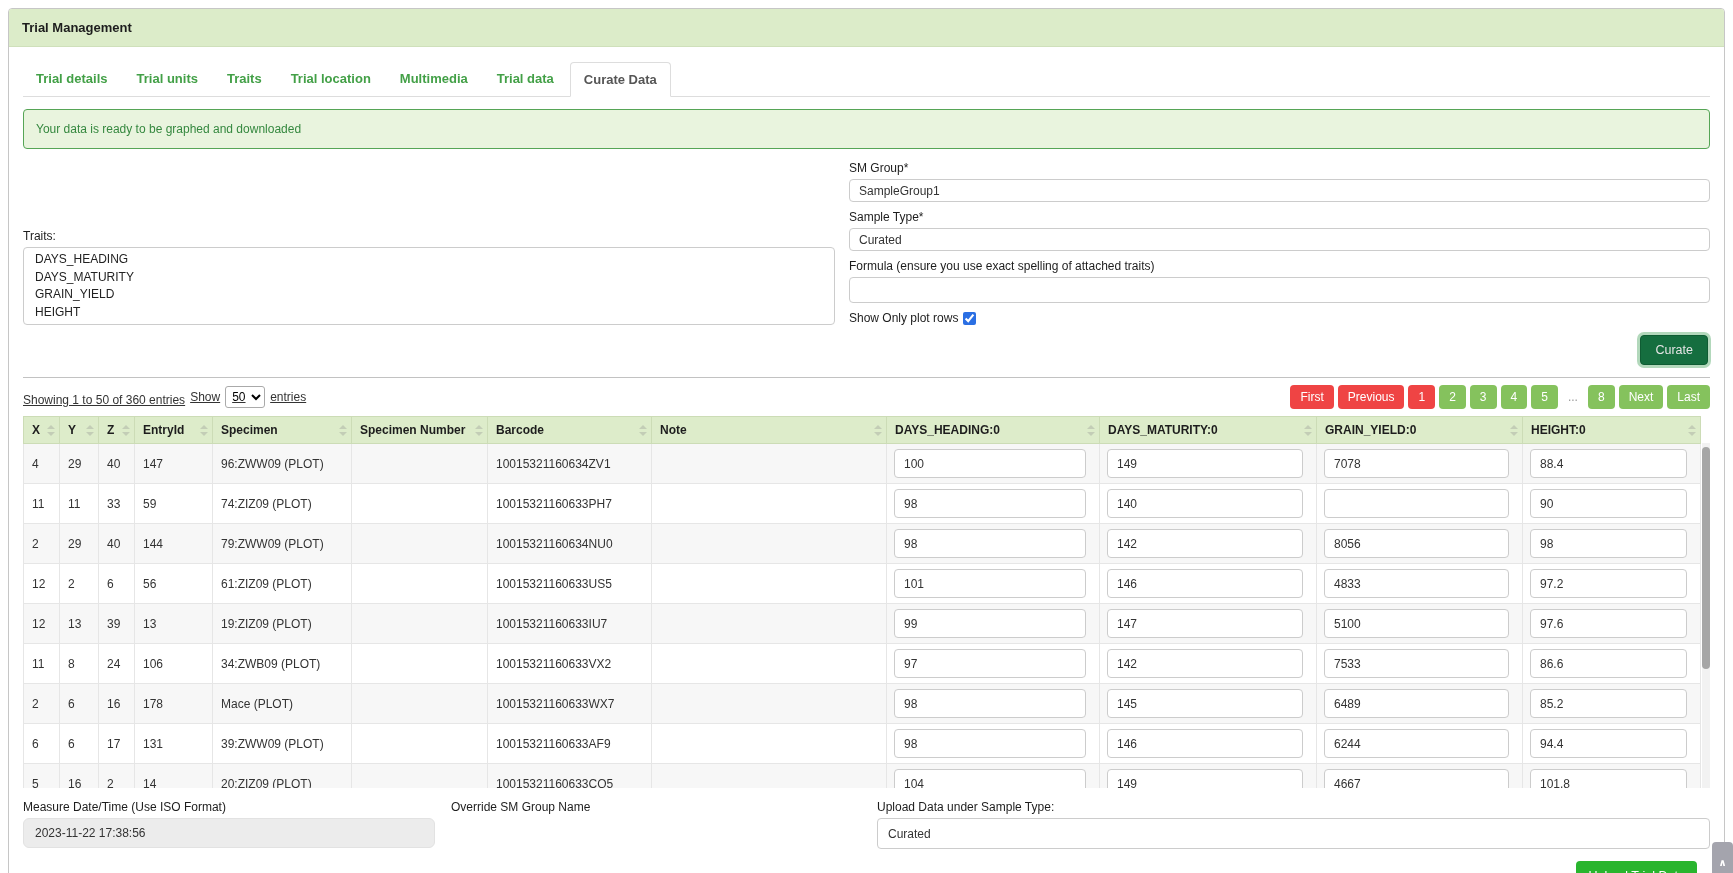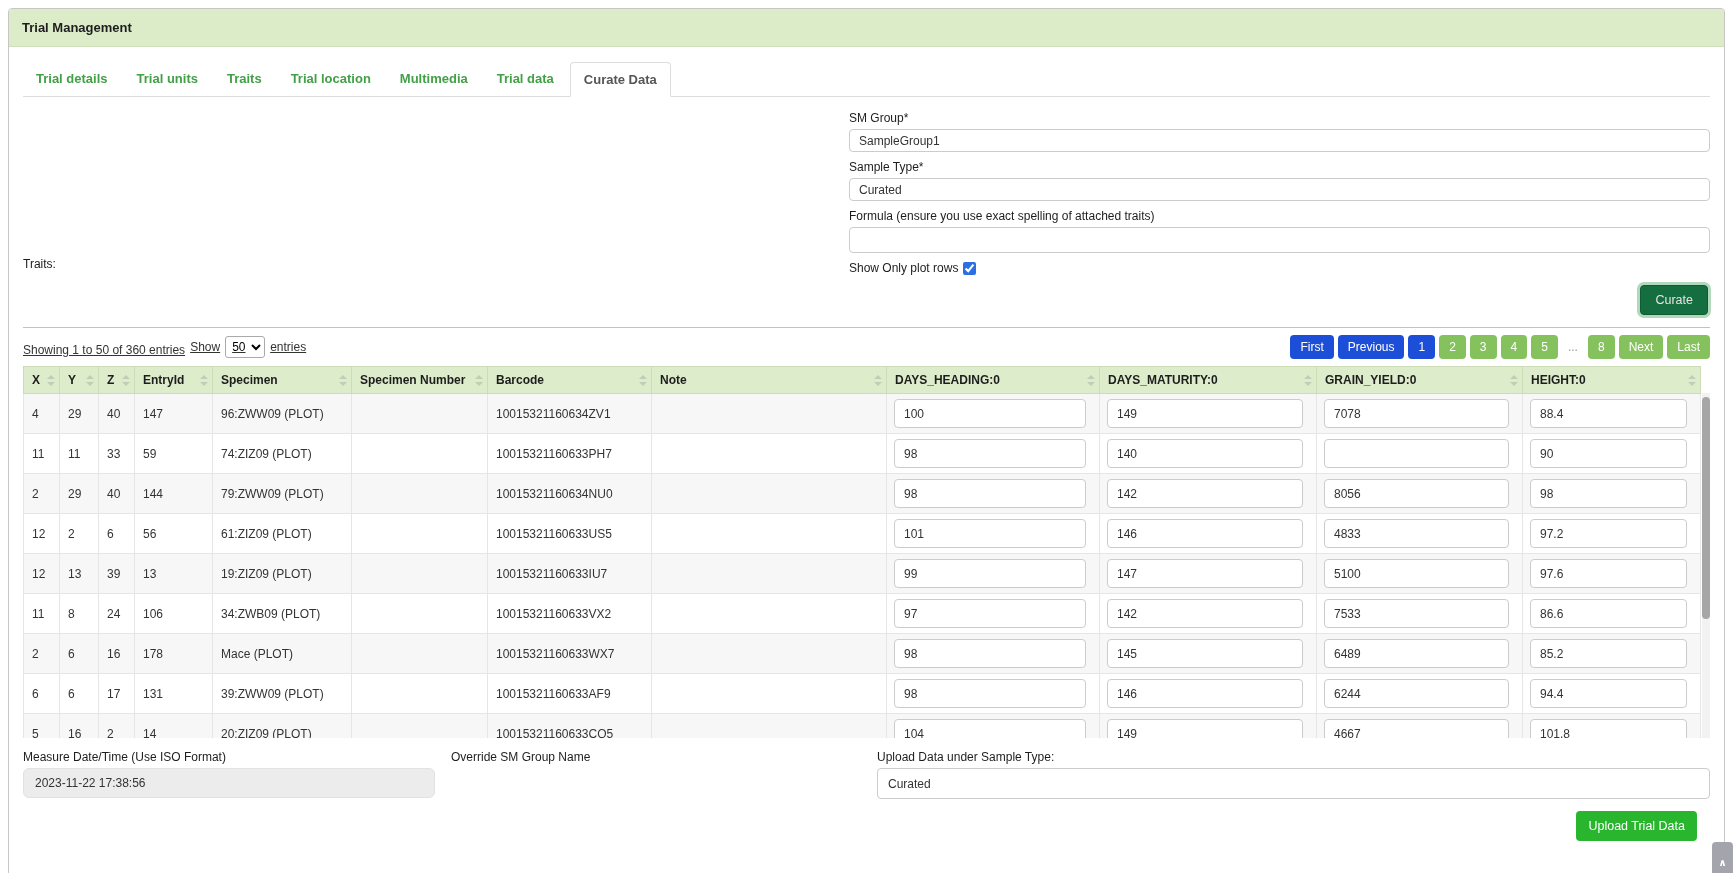--- a/index.html
+++ b/index.html
@@ -38,21 +38,21 @@
   .curate-btn { background:#156e3f; color:#e5e5e5; border:1px solid #0f5c33; border-radius:4px;
     padding:7px 14px; font:inherit; font-size:12.5px; box-shadow:0 0 0 3px #b2d8bb; cursor:pointer; }
 
   .results { border-top:1px solid #c2c2c2; padding-top:7px; }
   .controls { display:flex; justify-content:space-between; align-items:center; margin-bottom:7px; }
   .controls-left { display:flex; align-items:center; gap:5px;text-decoration:underline; }
   .showing-text { position:relative; top:3px; color:#333; }
   .page-size-select { font:inherit; height:22px; border:1px solid #aaa; border-radius:3px; background:#fff; padding:0 2px; }
   .pagination { display:flex; gap:4px; align-items:center; }
   .pag-btn { background:#85c25d; color:#fff; border-radius:4px; padding:5px 10px; font-size:12px; cursor:pointer; }
-  .pag-btn.disabled { background:#1d4ed8; cursor:default; }
+  .pag-btn.disabled { background:#ef4444; cursor:default; }
   .pag-ellipsis { background:none; color:#999; padding:5px 6px; }
 
   .table-wrap { position:relative; height:372px; overflow:hidden; }
   table { border-collapse:collapse; table-layout:fixed; width:1677px; }
   thead th { background:#ddecca; border:1px solid #ccdcb6; text-align:left; padding:6px 8px;
     font-size:12px; color:#1d1d1d; position:relative; height:27px; cursor:pointer; }
   .sort-icon { position:absolute; right:4px; top:8px; width:8px; height:11px; }
   .sort-icon:before,.sort-icon:after { content:""; position:absolute; left:0;
     border-left:4px solid transparent; border-right:4px solid transparent; }
   .sort-icon:before { top:0; border-bottom:4px solid #c3cdb6; }
@@ -92,24 +92,33 @@
         <div class="tab">Trial details</div>
         <div class="tab">Trial units</div>
         <div class="tab">Traits</div>
         <div class="tab">Trial location</div>
         <div class="tab">Multimedia</div>
         <div class="tab">Trial data</div>
         <div class="tab active">Curate Data</div>
       </div>
 
     <div class="tab-content">
+      <div class="alert">
+        <span>Your data is ready to be graphed and downloaded</span>
+      </div>
 
       <div class="form-grid">
         <div class="left-col">
           <label class="field-label">Traits:</label>
+          <div class="traits-box" id="traits-box">
+              <div class="trait-item">DAYS_HEADING</div>
+              <div class="trait-item">DAYS_MATURITY</div>
+              <div class="trait-item">GRAIN_YIELD</div>
+              <div class="trait-item">HEIGHT</div>
+            </div>
         </div>
         <div class="right-col">
           <div class="field">
             <label class="field-label">SM Group*</label>
             <input class="text-input" value="SampleGroup1" style="">
           </div>
           <div class="field">
             <label class="field-label">Sample Type*</label>
             <input class="text-input" value="Curated" style="">
           </div>

